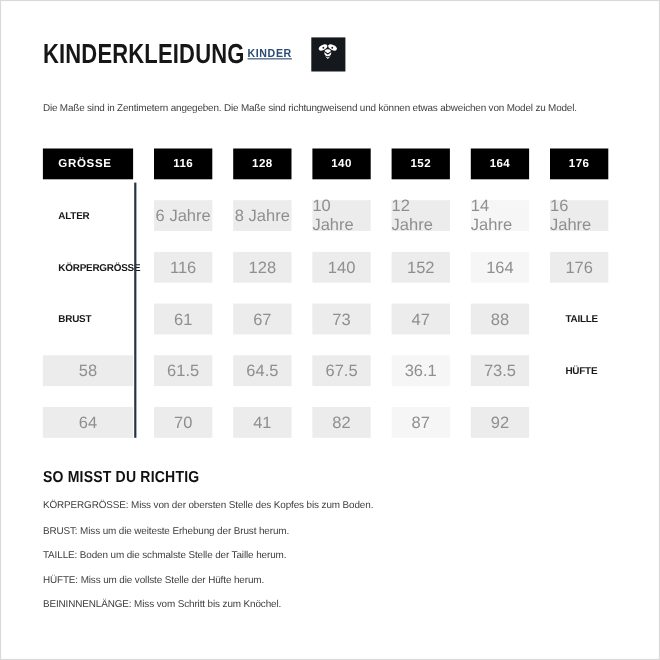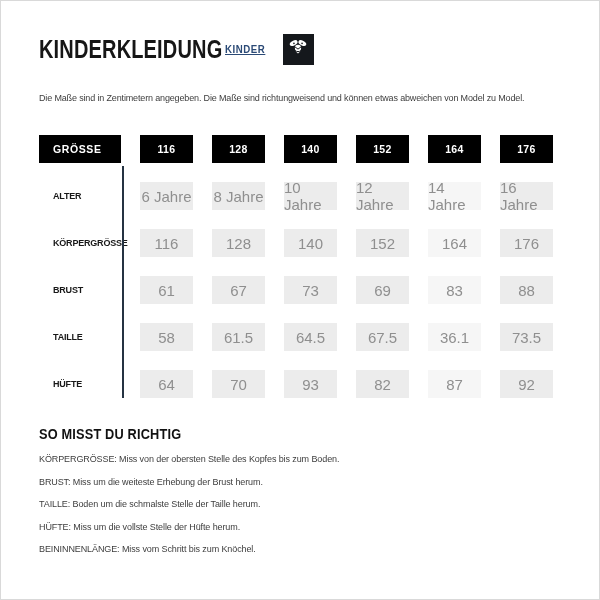--- a/index.html
+++ b/index.html
@@ -126,36 +126,35 @@
     <div class="cell dcell">128</div>
     <div class="cell dcell">140</div>
     <div class="cell dcell">152</div>
     <div class="cell dcell light">164</div>
     <div class="cell dcell">176</div>
 
     <div class="cell rlabel">BRUST</div>
     <div class="cell dcell">61</div>
     <div class="cell dcell">67</div>
     <div class="cell dcell">73</div>
-    <div class="cell dcell">69</div>
-    <div class="cell dcell light">83</div>
+    <div class="cell dcell">47</div>
     <div class="cell dcell">88</div>
 
     <div class="cell rlabel">TAILLE</div>
     <div class="cell dcell">58</div>
     <div class="cell dcell">61.5</div>
     <div class="cell dcell">64.5</div>
     <div class="cell dcell">67.5</div>
     <div class="cell dcell light">36.1</div>
     <div class="cell dcell">73.5</div>
 
     <div class="cell rlabel">HÜFTE</div>
     <div class="cell dcell">64</div>
     <div class="cell dcell">70</div>
-    <div class="cell dcell">93</div>
+    <div class="cell dcell">41</div>
     <div class="cell dcell">82</div>
     <div class="cell dcell light">87</div>
     <div class="cell dcell">92</div>
   </div>
 
   <div class="measure-heading">SO MISST DU RICHTIG</div>
 
   <div class="measure-list">
     <p class="measure-item">KÖRPERGRÖSSE: Miss von der obersten Stelle des Kopfes bis zum Boden.</p>
     <p class="measure-item">BRUST: Miss um die weiteste Erhebung der Brust herum.</p>

